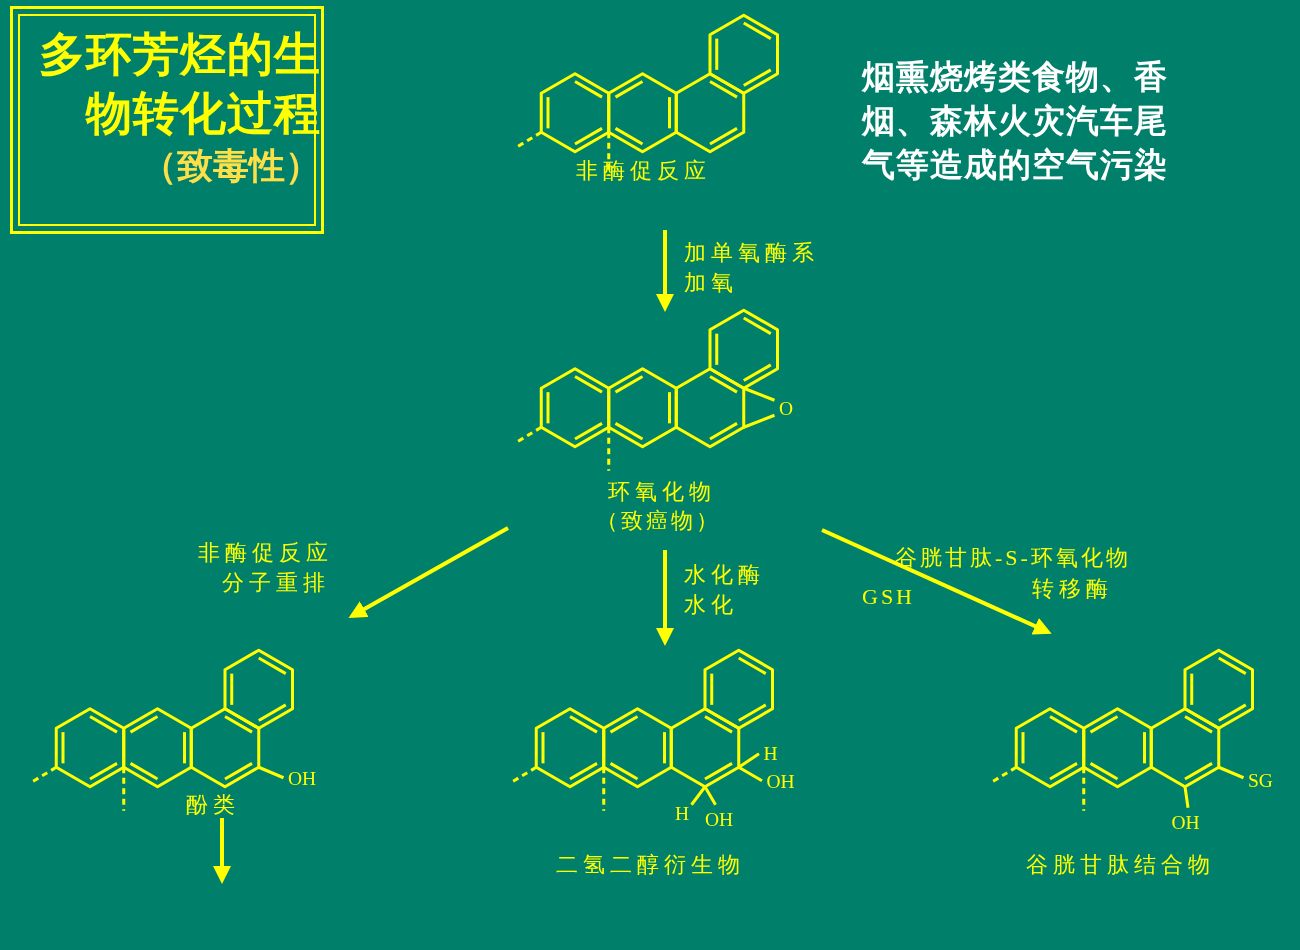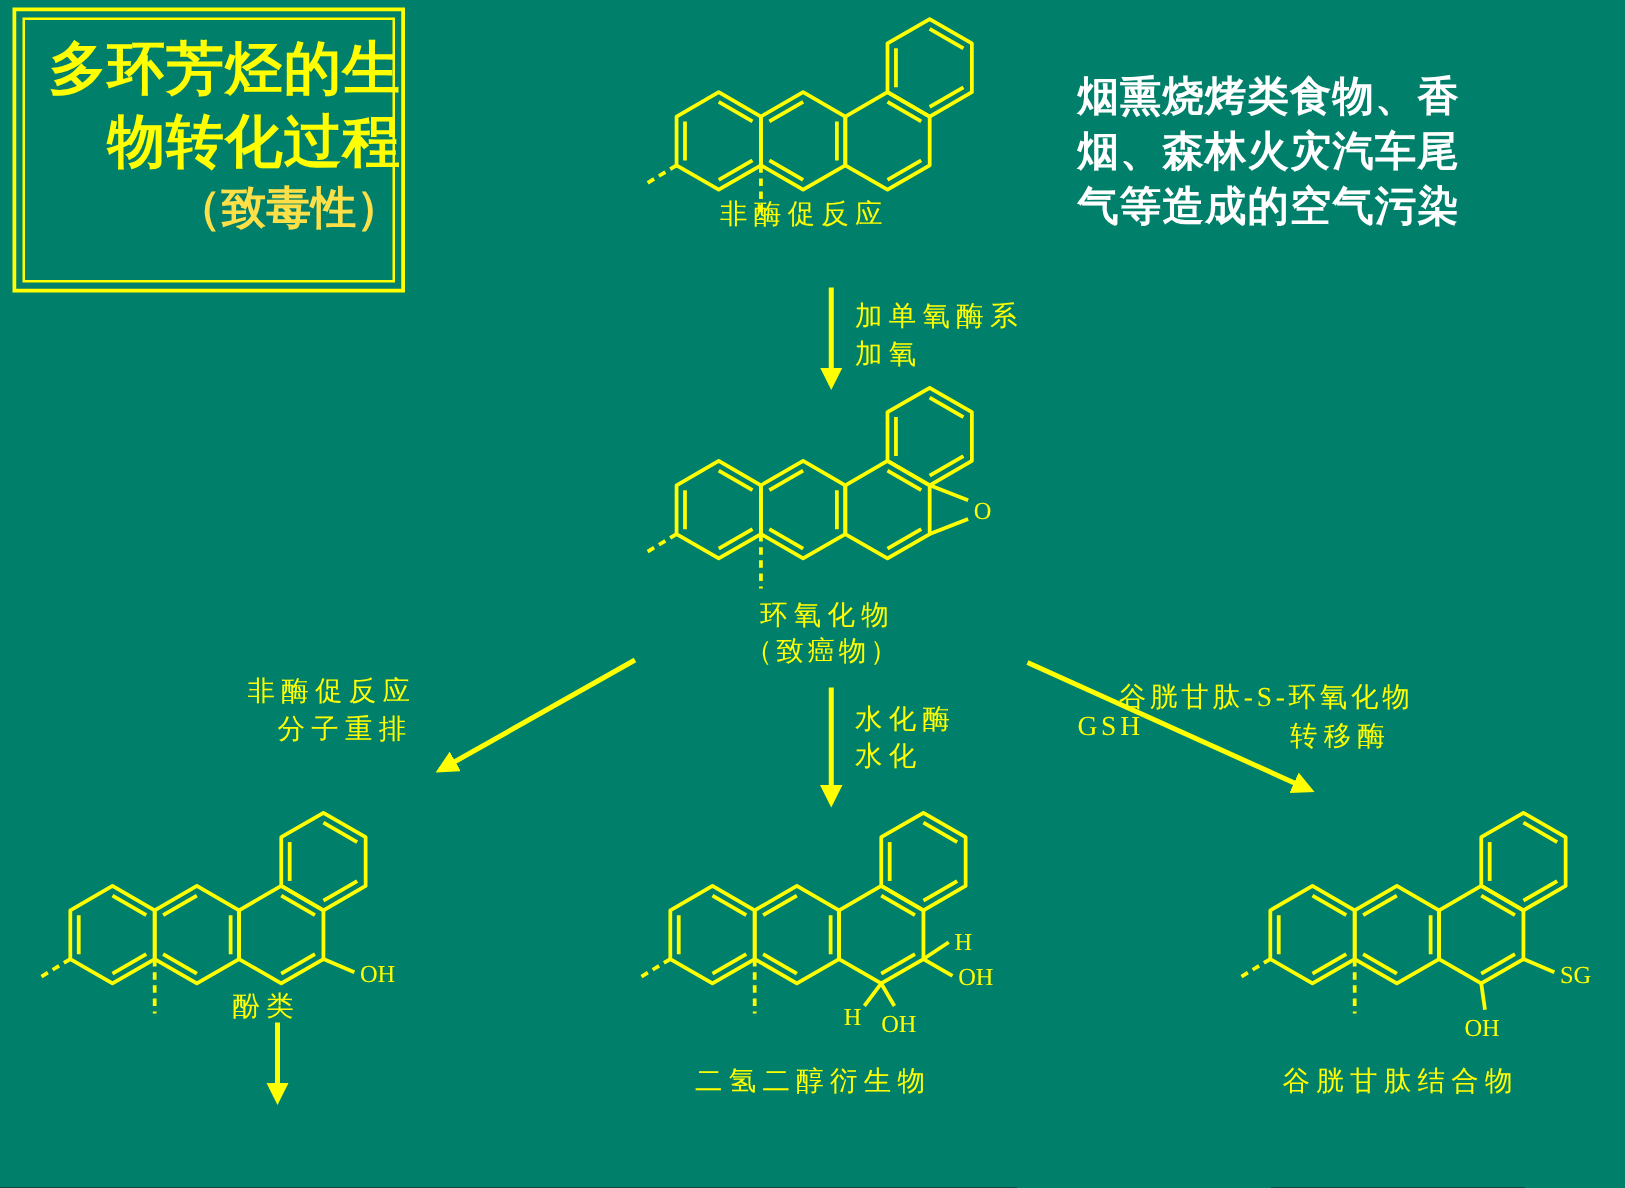--- a/index.html
+++ b/index.html
@@ -116,21 +116,21 @@
   </svg>
   <div class="ylabel" style="left:608px;top:477px">环氧化物</div>
   <div class="ylabel tight" style="left:596px;top:506px">（致癌物）</div>
 
   <div class="ylabel" style="left:198px;top:538px">非酶促反应</div>
   <div class="ylabel" style="left:222px;top:568px">分子重排</div>
   <div class="ylabel" style="left:684px;top:560px">水化酶</div>
   <div class="ylabel" style="left:684px;top:590px">水化</div>
   <div class="ylabel tight" style="left:895px;top:543px">谷胱甘肽-S-环氧化物</div>
   <div class="ylabel" style="left:1032px;top:574px">转移酶</div>
-  <div class="ylabel tight" style="left:862px;top:568px">GSH</div>
+  <div class="ylabel tight" style="left:862px;top:584px">GSH</div>
 
   <svg class="molecule" style="left:15px;top:635px" width="315" height="203" viewBox="0 25 210 135">
     <use href="#pah-skeleton"></use>
     <line x1="162.5" y1="113" x2="179" y2="120" stroke="#FFFF00" stroke-width="2"></line>
     <text x="182" y="125">OH</text>
   </svg>
   <div class="ylabel" style="left:186px;top:790px">酚类</div>
 
   <svg class="molecule" style="left:495px;top:635px" width="315" height="203" viewBox="0 25 210 135">
     <use href="#pah-skeleton"></use>

